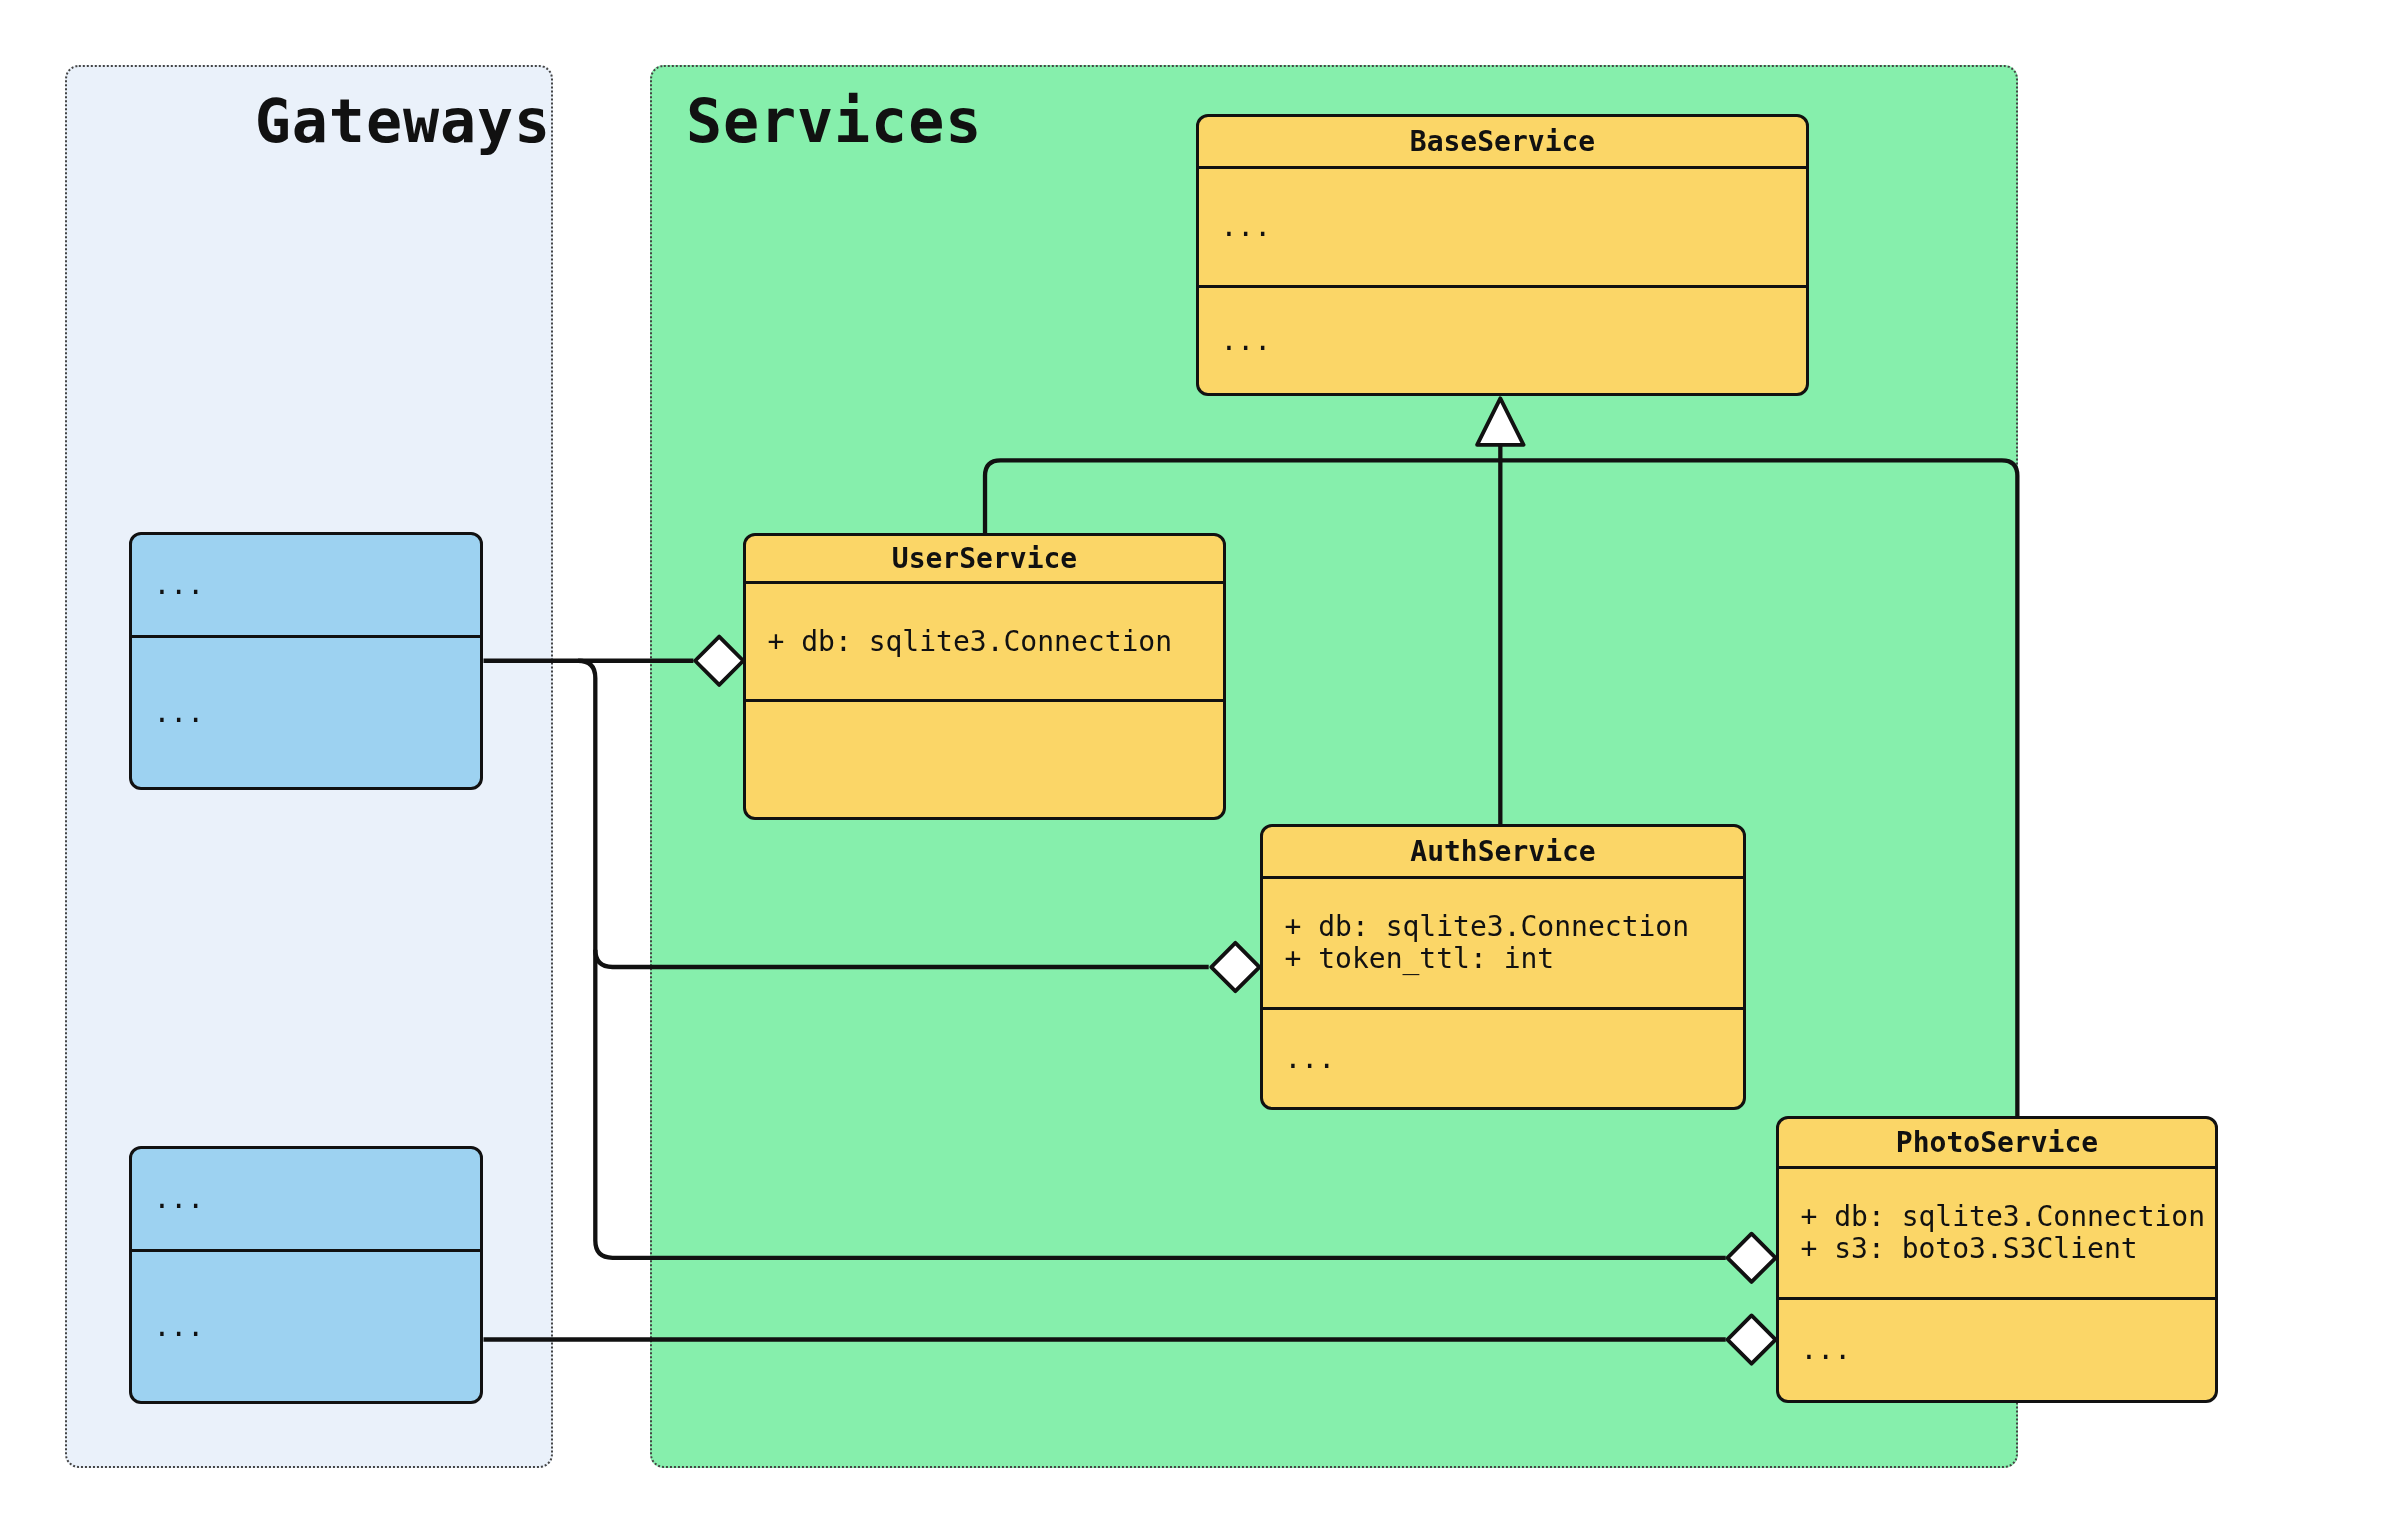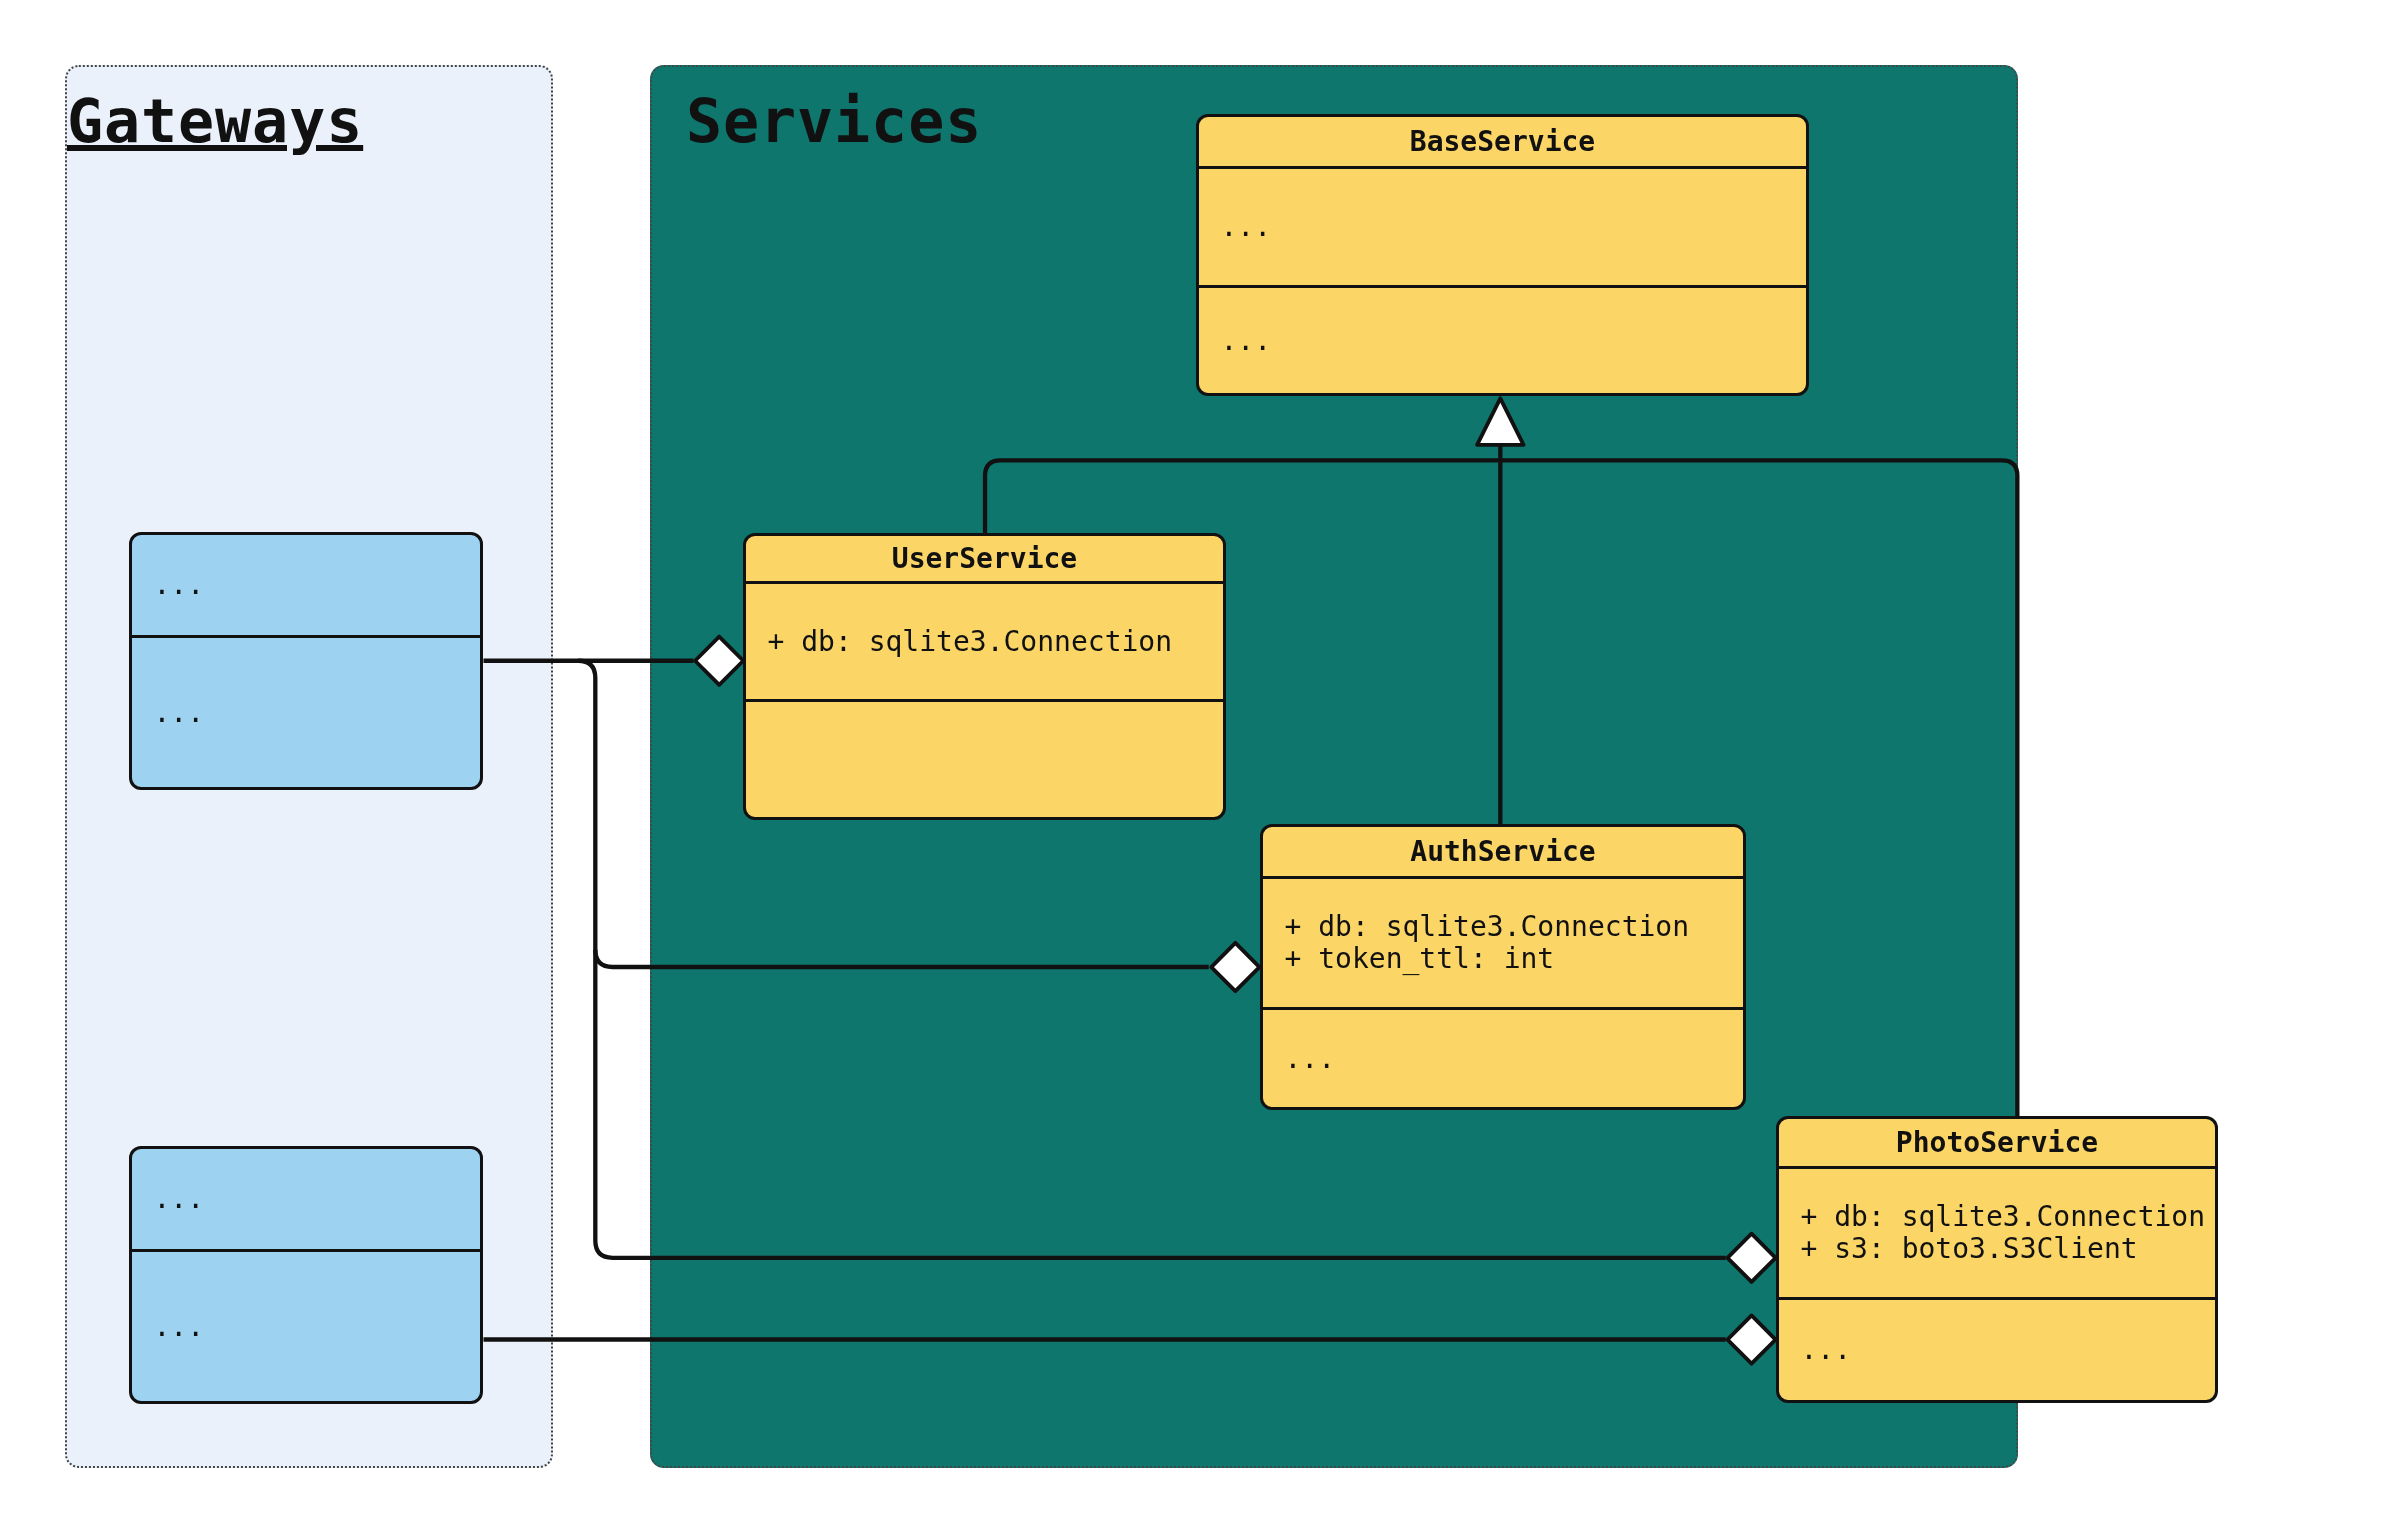--- a/index.html
+++ b/index.html
@@ -15,30 +15,30 @@
     border:2.6px dotted #444;
     border-radius:13.8px;
     box-sizing:border-box;
   }
   #panel-gateways{
     left:65px;top:65px;width:488px;height:1403px;
     background:#EAF1FA;
   }
   #panel-services{
     left:650px;top:65px;width:1368px;height:1403px;
-    background:#0f766e;
+    background:#86efac;
   }
   .panel-title{
     font-size:60px;
     font-weight:bold;
     color:#111;
     padding-top:19px;
     letter-spacing:0.9px;
   }
-  #panel-gateways .panel-title{text-align:left;text-decoration:underline;}
+  #panel-gateways .panel-title{text-align:right;}
   #panel-services .panel-title{padding-left:34px;}
 
   .cls{
     position:absolute;
     border:3.4px solid #111;
     border-radius:12px;
     box-sizing:border-box;
     display:flex;
     flex-direction:column;
     overflow:hidden;

